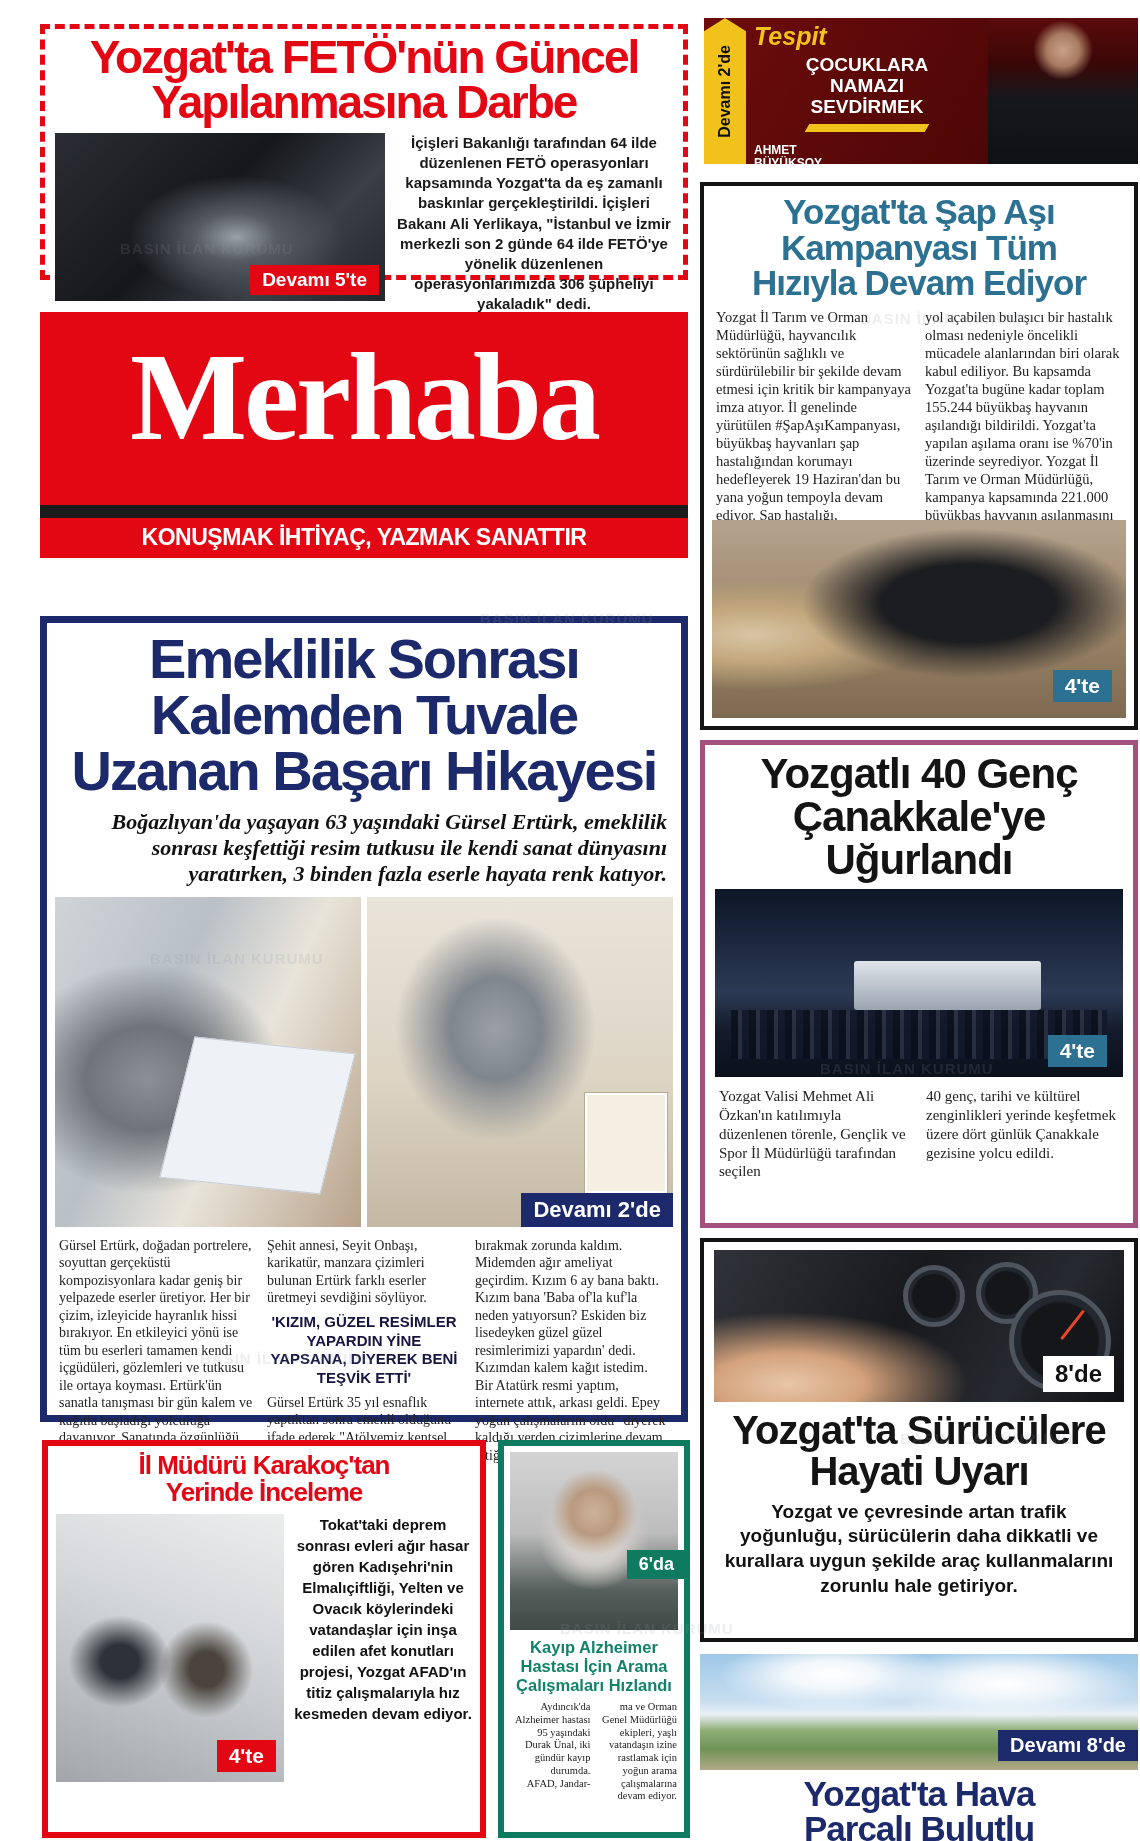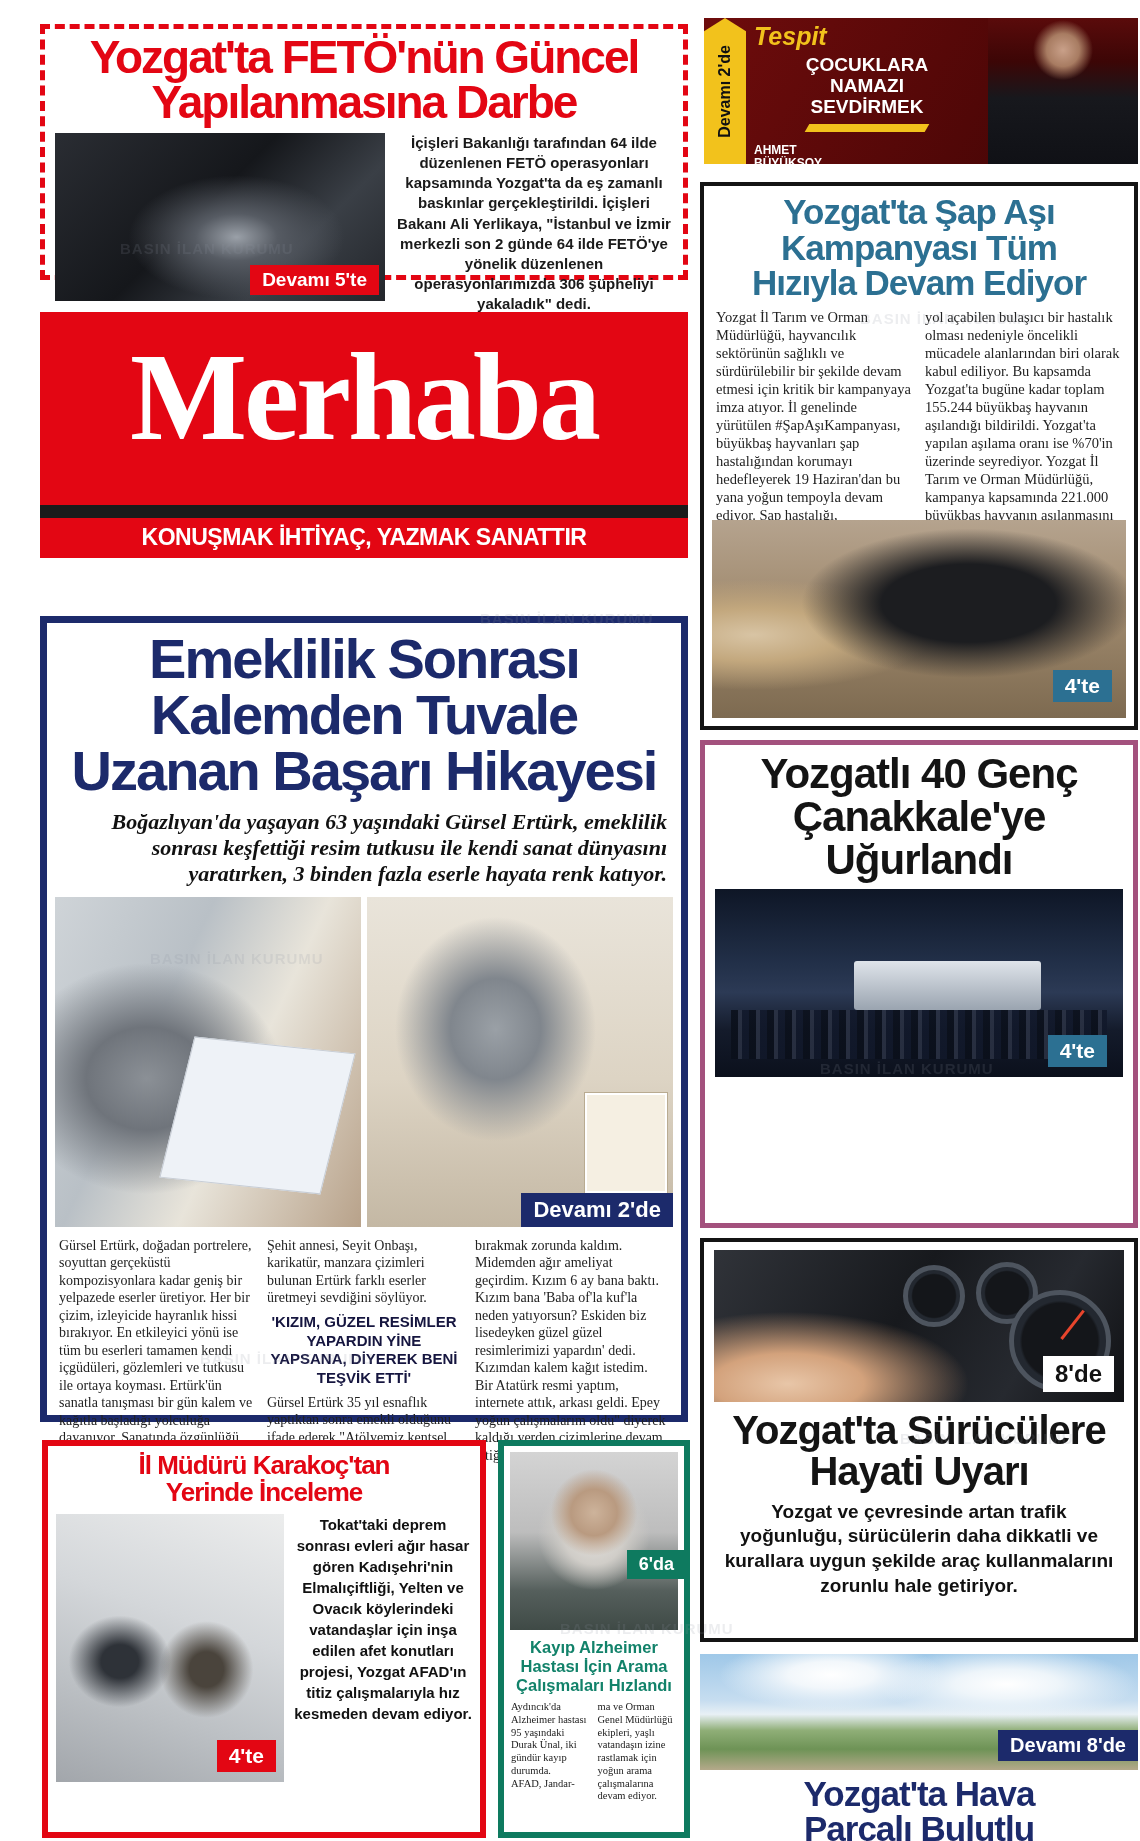--- a/index.html
+++ b/index.html
@@ -137,21 +137,21 @@
   .box-alz{position:absolute;left:498px;top:1440px;width:192px;height:398px;
       border:6px solid #0e7a5f;background:#fff;box-sizing:border-box;}
   .photo-alz{position:relative;margin:6px 6px 0;height:178px;
       background:radial-gradient(circle at 50% 34%,#cdb39b 0%,#b99a80 16%,rgba(0,0,0,0) 30%),
                  radial-gradient(circle at 50% 46%,#e4e2de 0%,#d0cdc8 24%,rgba(0,0,0,0) 44%),
                  linear-gradient(180deg,#d4d4d4 0%,#bdbdbd 45%,#555f5c 78%,#3f4a46 100%);}
   .alz-badge{right:-2px;top:104px;background:#0e7a5f;font-size:18px;}
   .alz-hl{color:#12826a;font-size:16.5px;line-height:1.15;margin-top:8px;}
   .alz-cols{display:flex;gap:7px;padding:6px 7px 0;}
   .alz-cols p{margin:0;flex:1;font-family:"Liberation Serif",serif;font-size:10.5px;
-      line-height:1.22;color:#222;white-space:pre-line;}
+      line-height:1.22;color:#222;white-space:pre-line;text-align:right;}
 
   
   .box-weather{position:absolute;left:700px;top:1654px;width:438px;height:187px;background:#fff;}
   .photo-sky{position:relative;width:100%;height:116px;
       background:radial-gradient(ellipse at 30% 18%,#ffffff 0%,#f2f7fb 10%,rgba(0,0,0,0) 26%),
                  radial-gradient(ellipse at 70% 26%,#ffffff 0%,#eef5fa 12%,rgba(0,0,0,0) 30%),
                  linear-gradient(180deg,#9fc8e8 0%,#c6ddf0 40%,#e8f0f5 52%,#8fae77 66%,#6e9356 82%,#b4a98a 100%);}
   .sky-badge{right:0;top:76px;background:#1c2a6b;font-size:20px;}
   .weather-hl{color:#1c2a6b;font-size:35px;line-height:1.0;letter-spacing:-1px;margin-top:6px;}
 </style>
@@ -246,20 +246,24 @@
 
   <section class="box-canakkale">
     <h2 class="hl can-hl">Yozgatlı 40 Genç
 Çanakkale'ye
 Uğurlandı</h2>
     <div class="photo-can">
       <div class="bus"></div>
       <div class="crowd"></div>
       <span class="badge can-badge">4'te</span>
     </div>
+    <div class="can-cols">
+      <p>Yozgat Valisi Mehmet Ali Özkan'ın katılımıyla düzenlenen törenle, Gençlik ve Spor İl Müdürlüğü tarafından seçilen</p>
+      <p>40 genç, tarihi ve kültürel zenginlikleri yerinde keşfetmek üzere dört günlük Çanakkale gezisine yolcu edildi.</p>
+    </div>
   </section>
 
   <section class="box-surucu">
     <div class="photo-dash">
       <div class="gauge" style="left:46%;top:10%;width:52px;height:52px"></div>
       <div class="gauge" style="left:64%;top:8%;width:52px;height:52px"></div>
       <div class="gauge" style="left:72%;top:26%;width:92px;height:92px">
         <div class="needle" style="left:46px;top:8px"></div>
       </div>
       <span class="badge dash-badge">8'de</span>

